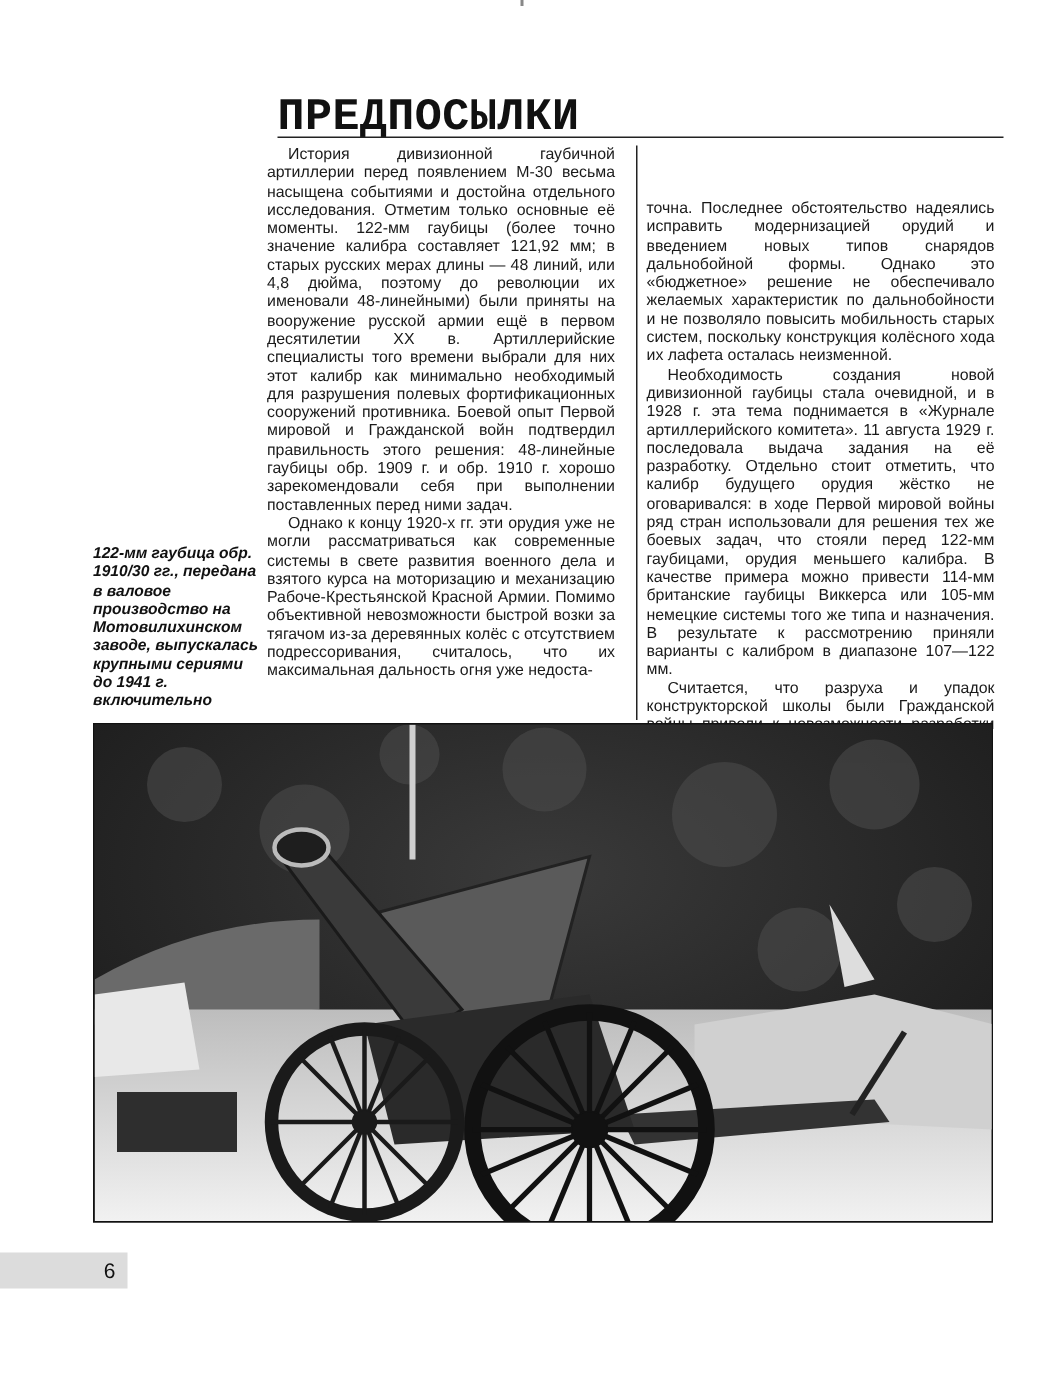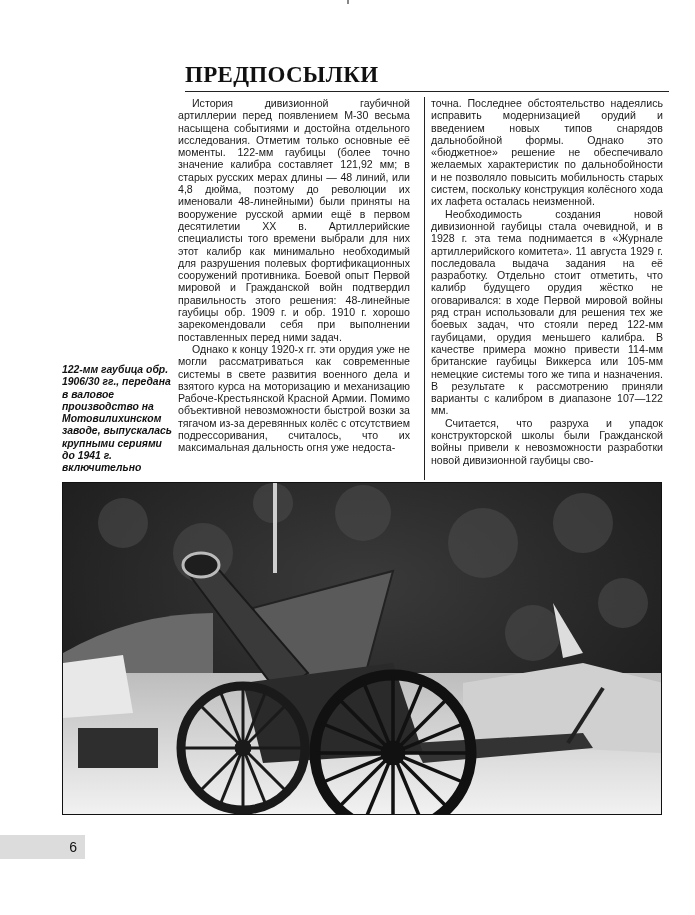--- a/index.html
+++ b/index.html
@@ -1,22 +1,22 @@
 <!DOCTYPE html>
 <html><head>
 <meta charset="utf-8">
 <style>
   html, body { margin:0; padding:0; background:#ffffff; }
   body { width:695px; height:915px; position:relative; overflow:hidden; font-family:"Liberation Sans", sans-serif; color:#1a1a1a; }
   .top-tick { position:absolute; left:347px; top:0; width:2px; height:4px; background:#888; }
-  .heading { position:absolute; left:185px; top:62px; margin:0; font-family:Liberation Serif, serif; font-weight:bold; font-size:23px; letter-spacing:0.3px; color:#111;text-align:right; }
+  .heading { position:absolute; left:185px; top:62px; margin:0; font-family:Liberation Mono, monospace; font-weight:bold; font-size:30px; letter-spacing:0.3px; color:#111;text-align:right; }
   .heading-rule { position:absolute; left:185px; top:91px; width:484px; height:1px; background:#222; }
   .col { position:absolute; top:97px; width:232px; font-size:10.6px; line-height:12.3px; text-align:justify; color:#1a1a1a; }
   .col p { margin:0; text-indent:14px; }
-  .col p.cont { text-indent:0; }
+  .col p.cont { text-indent:0;margin-top:36px; }
   .col-left { left:178px; }
   .col-right { left:431px; }
   .col-divider { position:absolute; left:424px; top:97px; width:1px; height:383px; background:#222; }
   .caption { position:absolute; left:62px; top:364px; width:112px; font-size:10.4px; line-height:12.3px; font-weight:bold; font-style:italic; color:#111; }
   .photo { position:absolute; left:62px; top:482px; width:600px; height:333px; border:1px solid #111; box-sizing:border-box; overflow:hidden; background:#2a2a2a; }
   .photo svg { display:block; }
   .page-num-box { position:absolute; left:0; top:835px; width:85px; height:24px; background:#dcdcdc; }
   .page-num { position:absolute; right:8px; top:4px; font-size:14px; color:#111; }
 </style>
 </head>
@@ -33,21 +33,21 @@
 </div>
 
 <div class="col-divider"></div>
 
 <div class="col col-right">
   <p class="cont">точна. Последнее обстоятельство надеялись исправить модернизацией орудий и введением новых типов снарядов дальнобойной формы. Однако это «бюджетное» решение не обеспечивало желаемых характеристик по дальнобойности и не позволяло повысить мобильность старых систем, поскольку конструкция колёсного хода их лафета осталась неизменной.</p>
   <p>Необходимость создания новой дивизионной гаубицы стала очевидной, и в 1928 г. эта тема поднимается в «Журнале артиллерийского комитета». 11 августа 1929 г. последовала выдача задания на её разработку. Отдельно стоит отметить, что калибр будущего орудия жёстко не оговаривался: в ходе Первой мировой войны ряд стран использовали для решения тех же боевых задач, что стояли перед 122-мм гаубицами, орудия меньшего калибра. В качестве примера можно привести 114-мм британские гаубицы Виккерса или 105-мм немецкие системы того же типа и назначения. В результате к рассмотрению приняли варианты с калибром в диапазоне 107—122 мм.</p>
   <p>Считается, что разруха и упадок конструкторской школы были Гражданской войны привели к невозможности разработки новой дивизионной гаубицы сво-</p>
 </div>
 
-<div class="caption">122-мм гаубица обр. 1906/30 гг., передана в валовое производство на Мотовилихинском заводе, выпускалась крупными сериями до 1941 г. включительно</div>
+<div class="caption">122-мм гаубица обр. 1910/30 гг., передана в валовое производство на Мотовилихинском заводе, выпускалась крупными сериями до 1941 г. включительно</div>
 
 <div class="photo">
   <svg width="600" height="333" viewBox="0 0 600 333">
     <defs>
       <linearGradient id="ground" x1="0" y1="0" x2="0" y2="1">
         <stop offset="0" stop-color="#bdbdbd"></stop>
         <stop offset="1" stop-color="#f2f2f2"></stop>
       </linearGradient>
       <radialGradient id="trees" cx="0.5" cy="0.3" r="0.8">
         <stop offset="0" stop-color="#3a3a3a"></stop>

